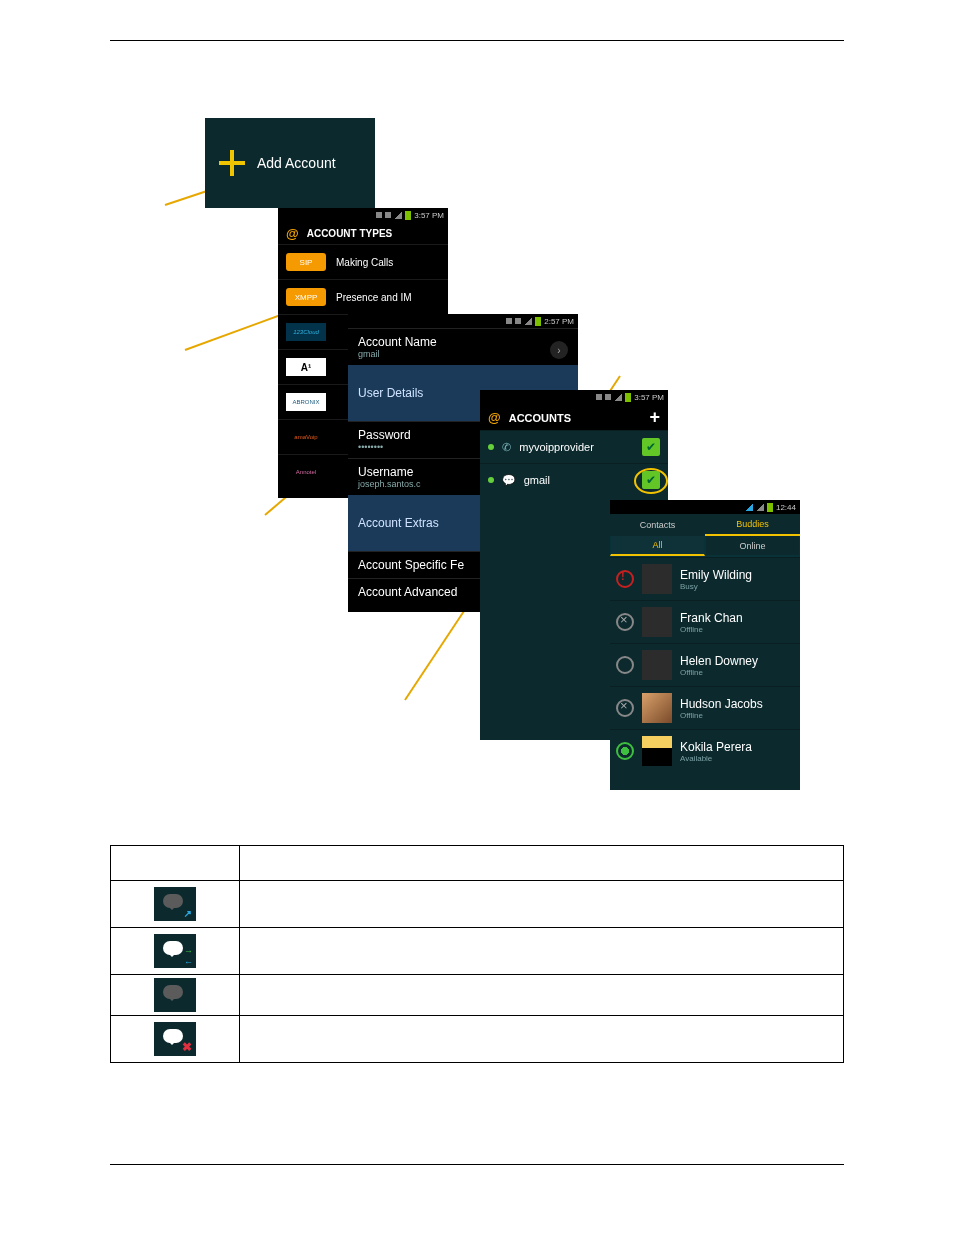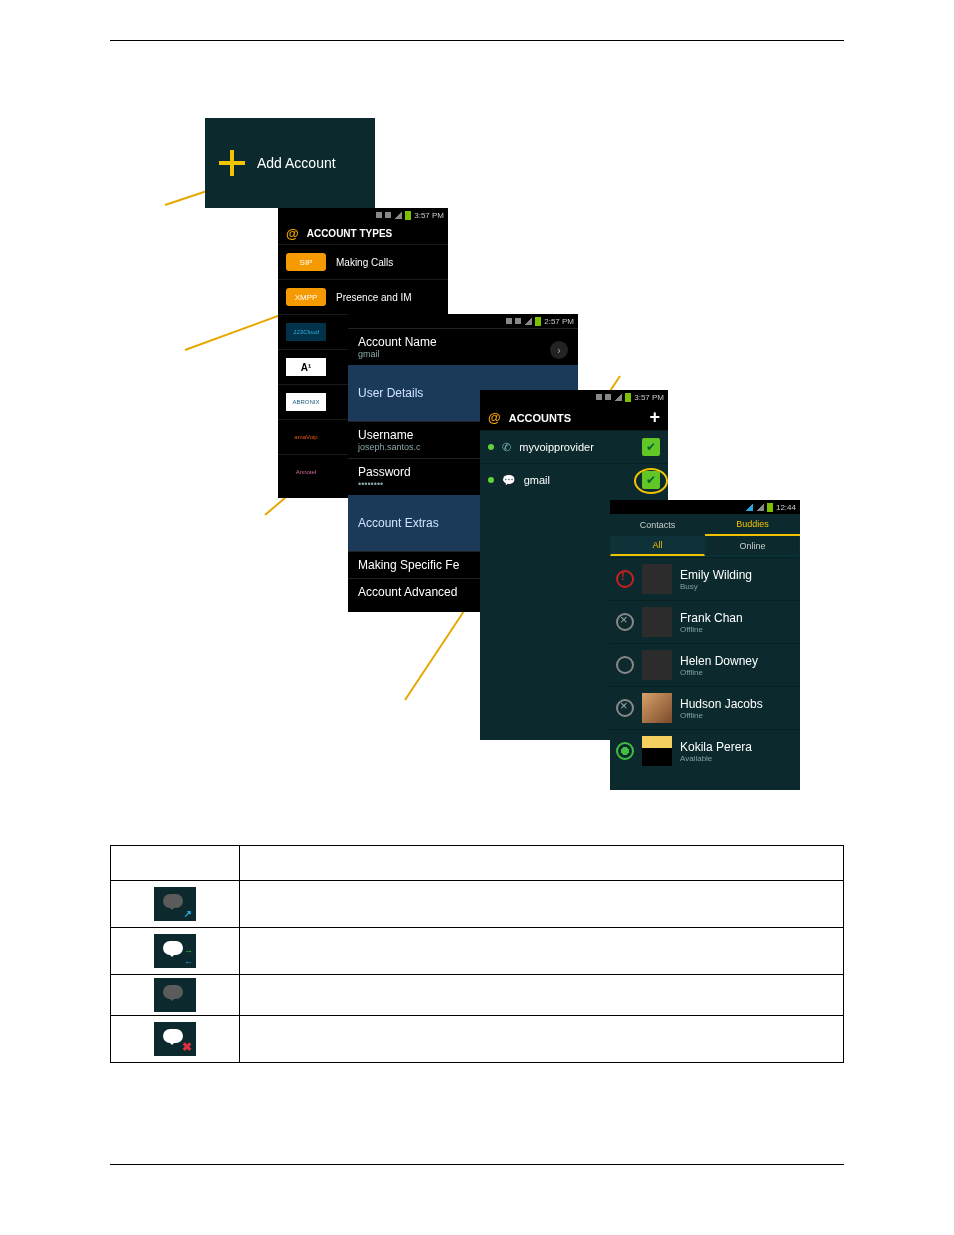--- a/index.html
+++ b/index.html
@@ -166,30 +166,30 @@
       </div>
       <div class="p3-row p3-acct-name">
         <div>
           <div class="lbl">Account Name</div>
           <div class="val">gmail</div>
         </div>
         <div class="chev">›</div>
       </div>
       <div class="p3-sect">User Details</div>
       <div class="p3-row">
+        <div class="lbl">Password</div>
+        <div class="val">••••••••</div>
+      </div>
+      <div class="p3-row">
         <div class="lbl">Username</div>
         <div class="val">joseph.santos.c</div>
       </div>
-      <div class="p3-row">
-        <div class="lbl">Password</div>
-        <div class="val">••••••••</div>
-      </div>
       <div class="p3-sect">Account Extras</div>
       <div class="p3-row">
-        <div class="lbl">Making Specific Fe</div>
+        <div class="lbl">Account Specific Fe</div>
       </div>
       <div class="p3-row" style="height:40px">
         <div class="lbl">Account Advanced</div>
       </div>
     </div>
 
     <div class="p4">
       <div class="statusbar">
         <div class="st-icon"></div>
         <div class="st-icon"></div>

